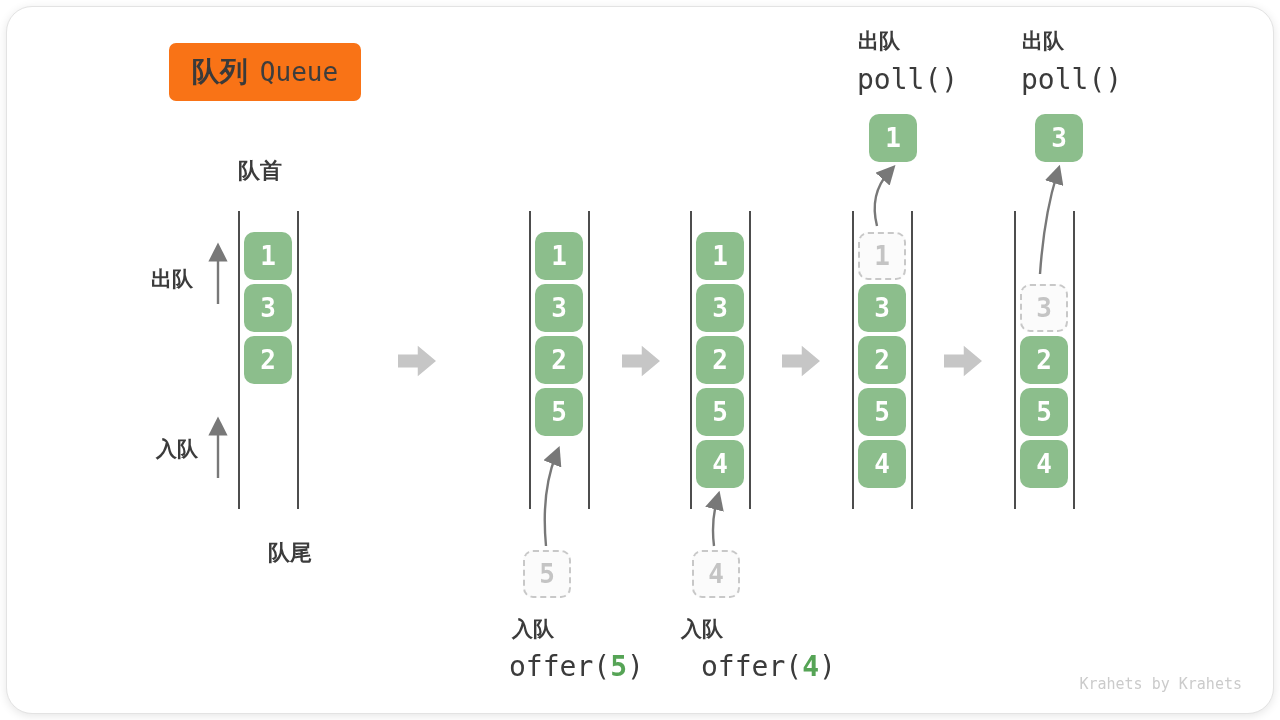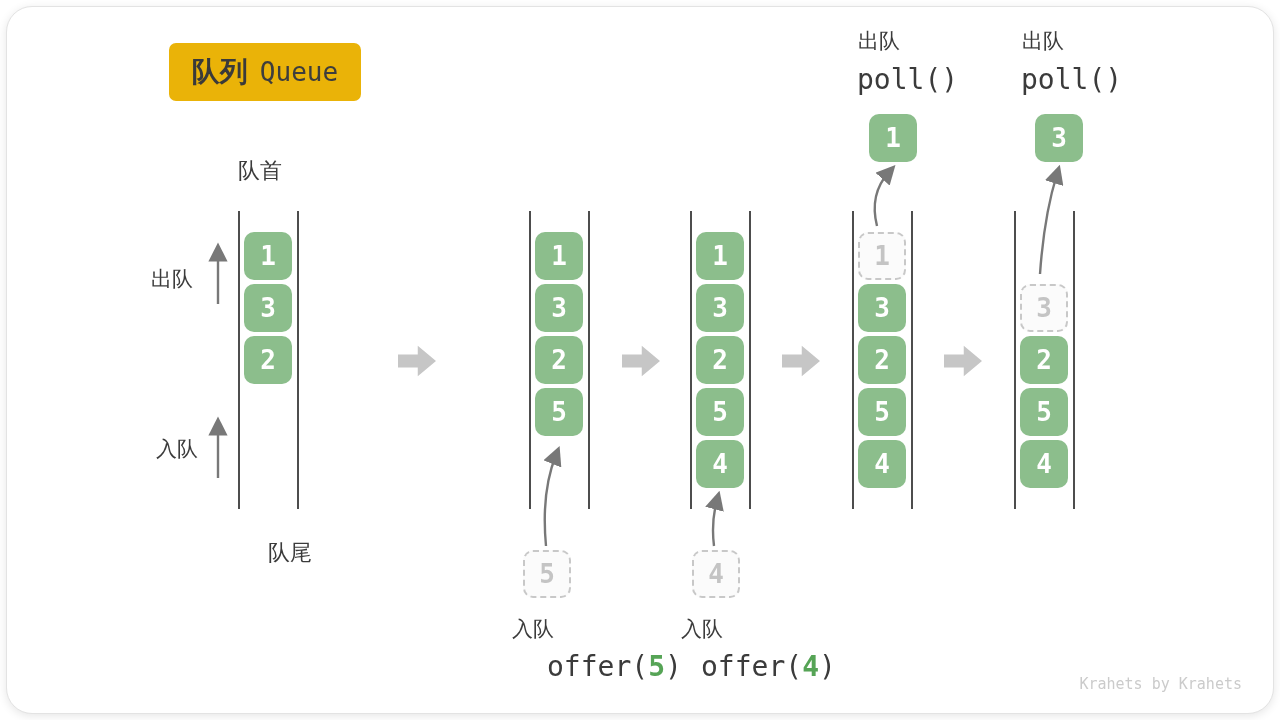--- a/index.html
+++ b/index.html
@@ -10,27 +10,27 @@
     overflow:hidden; background:#ffffff;
   }
   .card {
     position:absolute; left:6px; top:6px; right:6px; bottom:6px;
     background:#ffffff; border:1px solid #e3e3e3; border-radius:26px;
     box-shadow:0 2px 10px rgba(0,0,0,0.10);
   }
   
   .badge {
     position:absolute; left:169px; top:43px; width:192px; height:58px;
-    background:#eab308; border-radius:7px;
+    background:#f97316; border-radius:7px;
     display:flex; align-items:center; justify-content:center; gap:12px;
   }
   .badge .zh { font-size:28px; font-weight:bold; color:#3a3a3a; }
   .badge .en { font-family:"DejaVu Sans Mono","Liberation Mono",monospace; font-size:26px; color:#3d3d3d; }
   
-  .lbl { position:absolute; font-weight:normal; color:#3b3b3b; font-size:22px; white-space:nowrap; }
+  .lbl { position:absolute; font-weight:bold; color:#3b3b3b; font-size:22px; white-space:nowrap; }
   .lbl.center60 { width:60px; }
   
   .code {
     position:absolute; font-family:"DejaVu Sans Mono","Liberation Mono",monospace;
     font-size:28px; color:#3b3b3b; white-space:nowrap;
   }
   .code .arg { color:#56a456; font-weight:bold; }
   
   .wall { position:absolute; top:211px; width:2px; height:298px; background:#4d4d4d; }
   
@@ -109,21 +109,21 @@
 
   <div>
     <div class="wall" style="left:529px;"></div>
     <div class="wall" style="left:588px;"></div>
     <div class="cell green cx2 s1">1</div>
     <div class="cell green cx2 s2">3</div>
     <div class="cell green cx2 s3">2</div>
     <div class="cell green cx2 s4">5</div>
     <div class="cell ghost pend2">5</div>
     <div class="lbl" style="left:512px; top:615px; font-size:21px;">入队</div>
-    <div class="code" style="left:509px; top:650px;margin-left:38px;"><span>offer(</span><span class="arg">5</span><span>)</span></div>
+    <div class="code" style="left:509px; top:650px;"><span>offer(</span><span class="arg">5</span><span>)</span></div>
   </div>
 
   <div>
     <div class="wall" style="left:690px;"></div>
     <div class="wall" style="left:749px;"></div>
     <div class="cell green cx3 s1">1</div>
     <div class="cell green cx3 s2">3</div>
     <div class="cell green cx3 s3">2</div>
     <div class="cell green cx3 s4">5</div>
     <div class="cell green cx3 s5">4</div>

